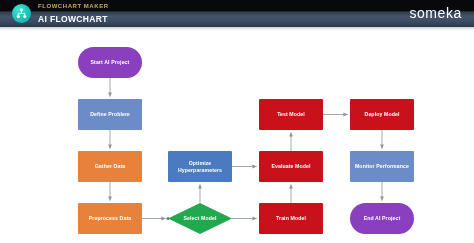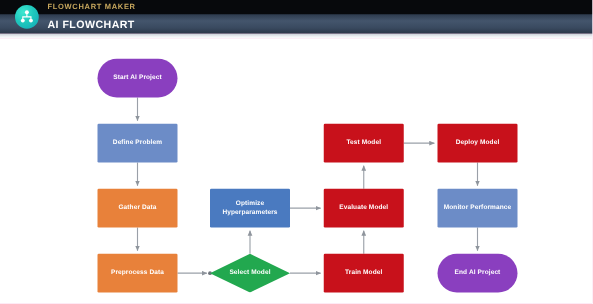--- a/index.html
+++ b/index.html
@@ -8,21 +8,21 @@
     width: 474px; height: 243px;
     background: #ffffff;
     font-family: "Liberation Sans", sans-serif;
     overflow: hidden;
   }
 
   #app {
     position: relative;
     width: 474px;
     height: 243px;
-    background: #f9a8d4;
+    background: #4c1d95;
   }
 
   
   .header {
     position: absolute;
     left: 0; top: 0;
     width: 474px; height: 27px;
     background: linear-gradient(to bottom,
         #07090c 0%, #07090c 40%,
         #2f3d50 44%, #44556c 62%,
@@ -131,20 +131,21 @@
         <circle cx="12" cy="5.2" r="2.9" fill="#ffffff"></circle>
         <circle cx="6" cy="17.5" r="2.9" fill="#ffffff"></circle>
         <circle cx="18" cy="17.5" r="2.9" fill="#ffffff"></circle>
         <path d="M12 8.4 L12 12 M6 14.6 L6 12 L18 12 L18 14.6" stroke="#ffffff" stroke-width="1.7" fill="none" stroke-linecap="round"></path>
       </svg>
     </div>
     <div class="title-block">
       <div class="kicker">FLOWCHART MAKER</div>
       <div class="maintitle">AI FLOWCHART</div>
     </div>
+    <div class="brand">someka</div>
   </div>
   <div class="header-rule"></div>
 
   <div class="canvas">
     <svg id="wires" viewBox="0 0 474 212" preserveAspectRatio="none">
       <defs>
         <marker id="arw" markerWidth="5" markerHeight="5" refX="4.1" refY="2.1" orient="auto" markerUnits="userSpaceOnUse">
           <path d="M0,0.2 L4.4,2.1 L0,4 z" fill="#8f959d"></path>
         </marker>
       </defs>

